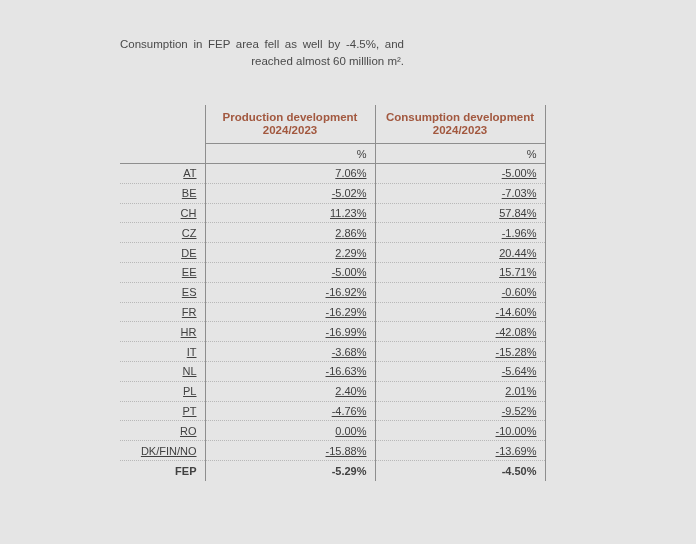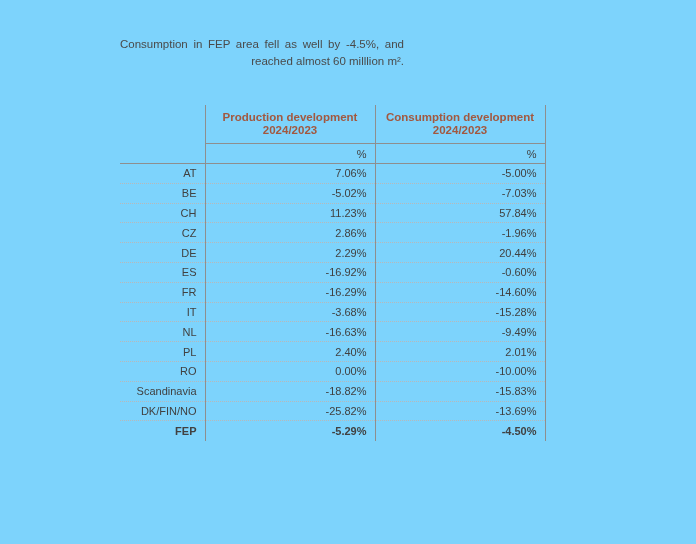--- a/index.html
+++ b/index.html
@@ -1,20 +1,20 @@
 <!DOCTYPE html>
 <html><head>
 <meta charset="utf-8">
 <style>
   html, body { margin: 0; padding: 0; background: #ffffff; }
   .page {
     position: relative;
     width: 696px;
     height: 544px;
-    background: #7dd3fc;
+    background: #e5e5e5;
     overflow: hidden;
     font-family: "Liberation Sans", sans-serif;
   }
   .intro {
     position: absolute;
     left: 120px;
     top: 36px;
     width: 284px;
     font-size: 11.5px;
     line-height: 16.5px;
@@ -59,20 +59,21 @@
   tr.head th.corner {
     border-bottom: none;
   }
   tr.unit td {
     height: 19px;
     border-bottom: 1px solid #8e8e8e;
   }
   tbody.rows td {
     height: 18.8px;
     border-bottom: 1px dotted #b8b8b8;
+    text-decoration: underline;
   }
   tr.total td {
     height: 20px;
     font-weight: bold;
     border-bottom: none;
   }
 </style>
 </head>
 <body>
 
@@ -121,57 +122,67 @@
           <td>CZ</td>
           <td>2.86%</td>
           <td>-1.96%</td>
         </tr>
         <tr>
           <td>DE</td>
           <td>2.29%</td>
           <td>20.44%</td>
         </tr>
         <tr>
+          <td>EE</td>
+          <td>-5.00%</td>
+          <td>15.71%</td>
+        </tr>
+        <tr>
           <td>ES</td>
           <td>-16.92%</td>
           <td>-0.60%</td>
         </tr>
         <tr>
           <td>FR</td>
           <td>-16.29%</td>
           <td>-14.60%</td>
         </tr>
         <tr>
+          <td>HR</td>
+          <td>-16.99%</td>
+          <td>-42.08%</td>
+        </tr>
+        <tr>
           <td>IT</td>
           <td>-3.68%</td>
           <td>-15.28%</td>
         </tr>
         <tr>
           <td>NL</td>
           <td>-16.63%</td>
-          <td>-9.49%</td>
+          <td>-5.64%</td>
         </tr>
         <tr>
           <td>PL</td>
           <td>2.40%</td>
           <td>2.01%</td>
         </tr>
         <tr>
+          <td>PT</td>
+          <td>-4.76%</td>
+          <td>-9.52%</td>
+        </tr>
+        <tr>
           <td>RO</td>
           <td>0.00%</td>
           <td>-10.00%</td>
         </tr>
         <tr>
-          <td>Scandinavia</td>
-          <td>-18.82%</td>
-          <td>-15.83%</td>
-        </tr>
-        <tr>
           <td>DK/FIN/NO</td>
-          <td>-25.82%</td>
+          <td>-15.88%</td>
           <td>-13.69%</td>
         </tr>
       </tbody>
     <tbody>
       <tr class="total">
         <td>FEP</td>
         <td>-5.29%</td>
         <td>-4.50%</td>
       </tr>
     </tbody>

